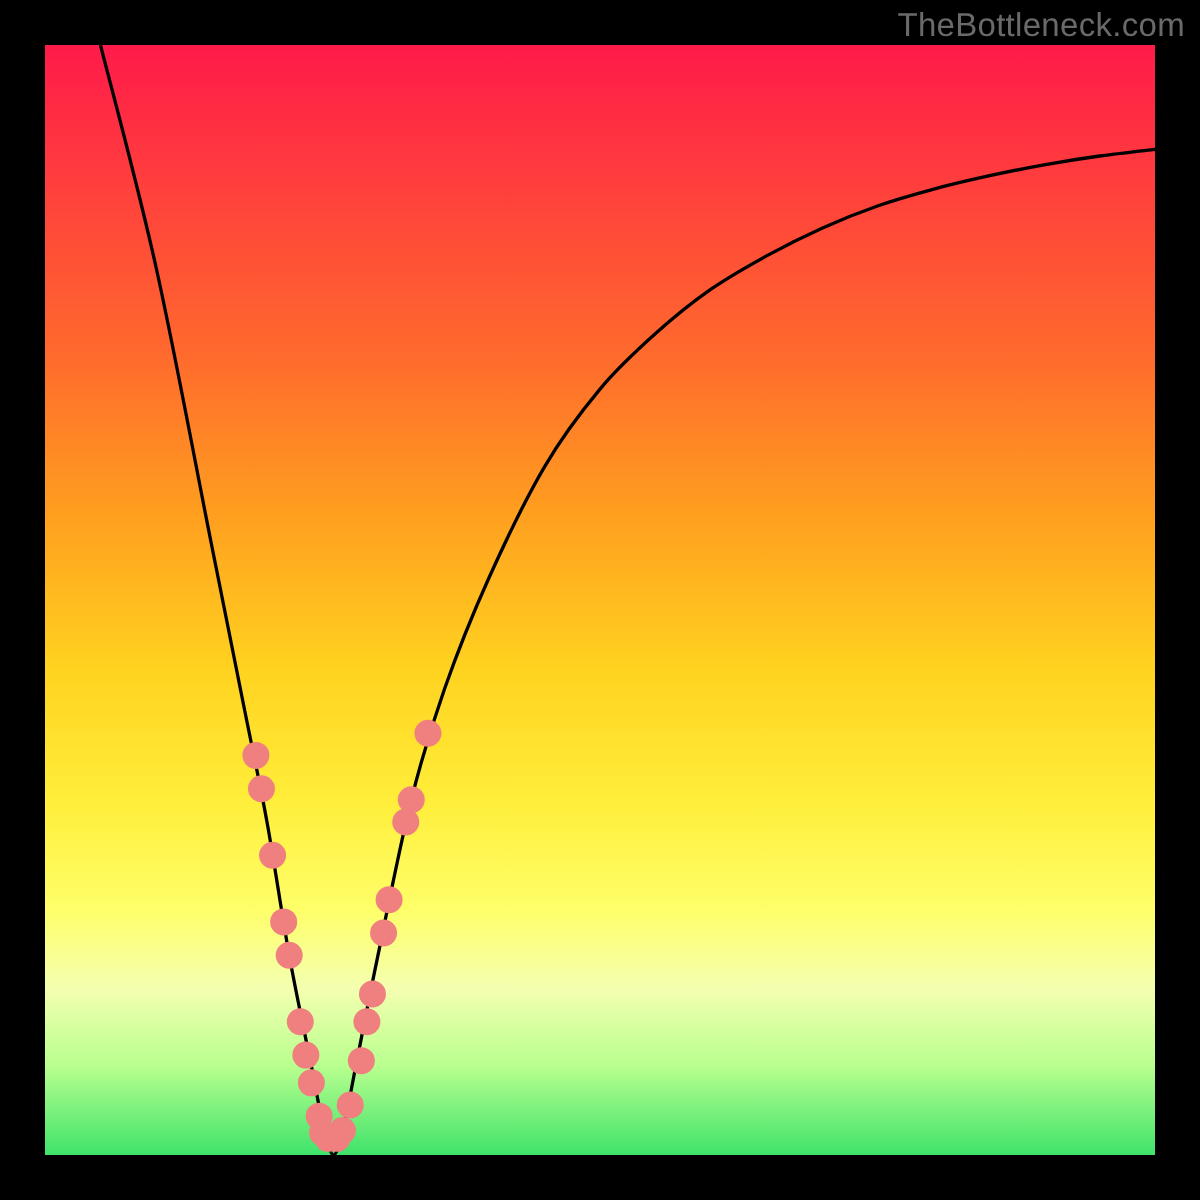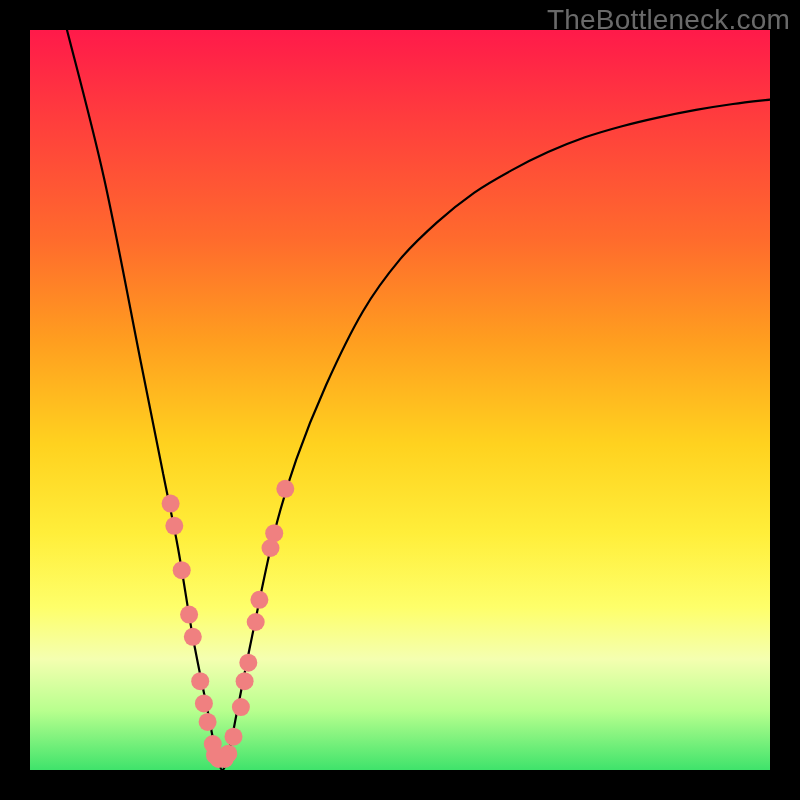--- a/index.html
+++ b/index.html
@@ -38,21 +38,21 @@
       #f4ffb0 85%,
       #b8ff8e 92%,
       #3fe36b 100%
     );
   }
   .watermark {
     position: absolute;
     top: 4px;
     right: 10px;
     color: #6a6a6a;
-    font-size: 28px;
+    font-size: 22px;
     font-weight: 500;
     letter-spacing: 0.2px;
     z-index: 30;
   }
   svg.curve {
     position: absolute;
     left: 0;
     top: 0;
     width: 740px;
     height: 740px;

